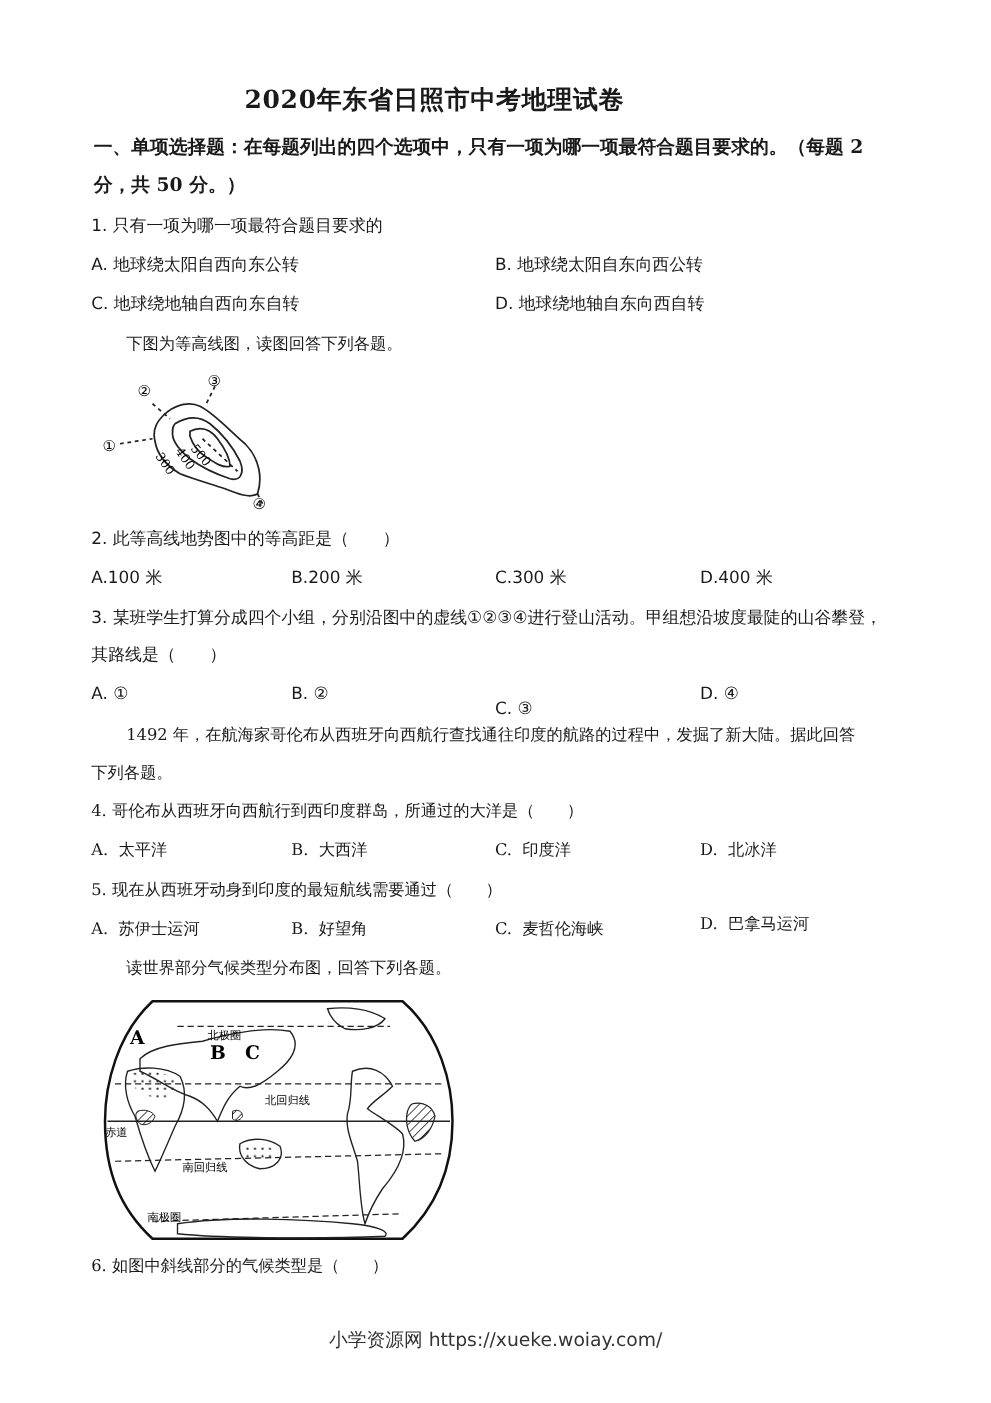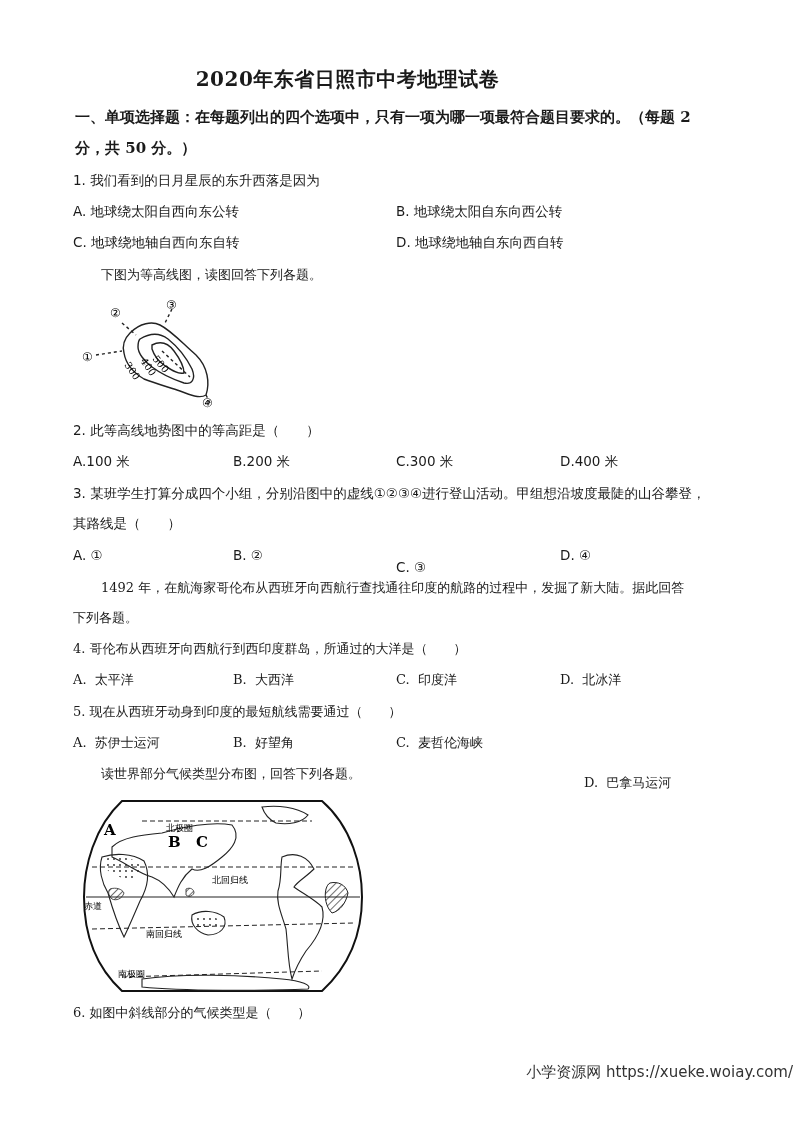--- a/index.html
+++ b/index.html
@@ -5,35 +5,35 @@
   html, body { margin: 0; padding: 0; background: #ffffff; }
   body { width: 793px; height: 1122px; position: relative; overflow: hidden;
          font-family: "DejaVu Serif", "Liberation Serif", serif; color: #1a1a1a; }
   .abs { position: absolute; white-space: nowrap; }
   .title { left: 0; width: 695px; top: 66px; text-align: center; font-size: 20px; font-weight: bold; letter-spacing: 0.5px; }
   .section { left: 75px; font-size: 15px; font-weight: bold; }
   .q { left: 73px; font-size: 13.5px; font-family: "DejaVu Sans", "Liberation Sans", sans-serif; }
   .intro { font-size: 13px; }
   .opt { font-size: 13.5px; font-family: "DejaVu Sans", "Liberation Sans", sans-serif; }
   .serifopt { font-family: "DejaVu Serif", "Liberation Serif", serif; font-size: 13px; }
-  .footer { left: 0; width: 793px; top: 1063px; text-align: right; font-size: 15px; color: #333;
+  .footer { left: 0; width: 793px; top: 1063px; text-align: center; font-size: 15px; color: #333;
             font-family: "DejaVu Sans", "Liberation Sans", sans-serif; }
   svg text { font-family: "DejaVu Serif", "Liberation Serif", serif; }
 </style>
 </head>
 <body>
 
 <div class="abs title">2020年东省日照市中考地理试卷</div>
 
 <div class="abs section" style="top:108px;">一、单项选择题：在每题列出的四个选项中，只有一项为哪一项最符合题目要求的。（每题 2</div>
 <div class="abs section" style="top:139px;">分，共 50 分。）</div>
 
 <div class="abs q" style="top:172px;">
   <span>1.</span>
-  <span>我们看到的日月星辰的东升西落是因为</span>
+  <span>只有一项为哪一项最符合题目要求的</span>
 </div>
 <div class="abs opt" style="left:73px; top:203px;">
   <span>A.</span>
   <span>地球绕太阳自西向东公转</span>
 </div>
 <div class="abs opt" style="left:396px; top:203px;">
   <span>B.</span>
   <span>地球绕太阳自东向西公转</span>
 </div>
 <div class="abs opt" style="left:73px; top:234px;">
@@ -100,21 +100,21 @@
 <div class="abs opt serifopt" style="left:396px; top:671px;"><span>C.</span>&nbsp;&nbsp;<span>印度洋</span></div>
 <div class="abs opt serifopt" style="left:560px; top:671px;"><span>D.</span>&nbsp;&nbsp;<span>北冰洋</span></div>
 
 <div class="abs q serifopt" style="top:703px;">
   <span>5.</span>
   <span>现在从西班牙动身到印度的最短航线需要通过（　　）</span>
 </div>
 <div class="abs opt serifopt" style="left:73px; top:734px;"><span>A.</span>&nbsp;&nbsp;<span>苏伊士运河</span></div>
 <div class="abs opt serifopt" style="left:233px; top:734px;text-align:right;"><span>B.</span>&nbsp;&nbsp;<span>好望角</span></div>
 <div class="abs opt serifopt" style="left:396px; top:734px;"><span>C.</span>&nbsp;&nbsp;<span>麦哲伦海峡</span></div>
-<div class="abs opt serifopt" style="left:560px; top:774px;margin-left:24px;"><span>D.</span>&nbsp;&nbsp;<span>巴拿马运河</span></div>
+<div class="abs opt serifopt" style="left:560px; top:730px;"><span>D.</span>&nbsp;&nbsp;<span>巴拿马运河</span></div>
 
 <div class="abs intro" style="left:101px; top:765px;">读世界部分气候类型分布图，回答下列各题。</div>
 
 <svg class="abs" style="left:82px; top:797px;" width="282" height="196" viewBox="0 0 282 196">
   <defs>
     <pattern id="hatch" width="5" height="5" patternUnits="userSpaceOnUse" patternTransform="rotate(45)">
       <line x1="0" y1="0" x2="0" y2="5" stroke="#222" stroke-width="1.3"></line>
     </pattern>
     <pattern id="dots" width="6" height="6" patternUnits="userSpaceOnUse">
       <circle cx="2" cy="2" r="0.9" fill="#222"></circle>

